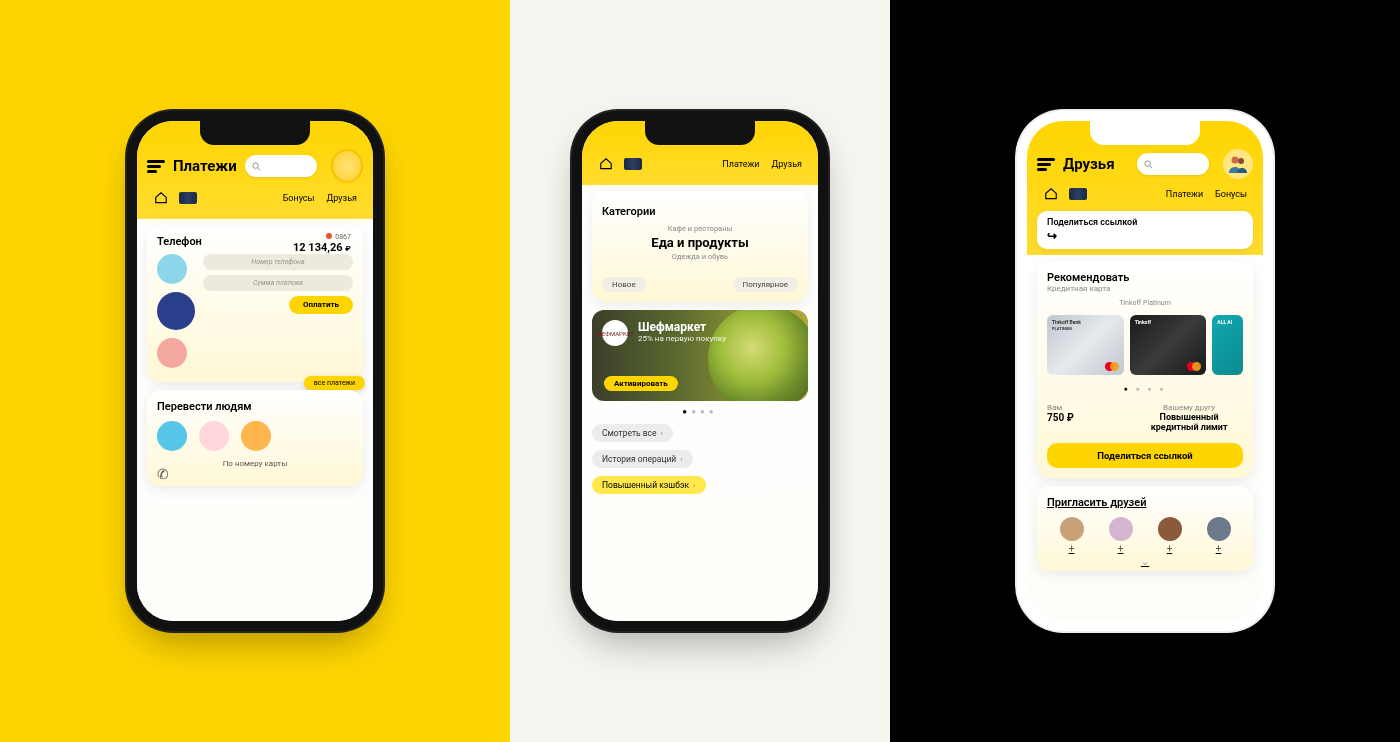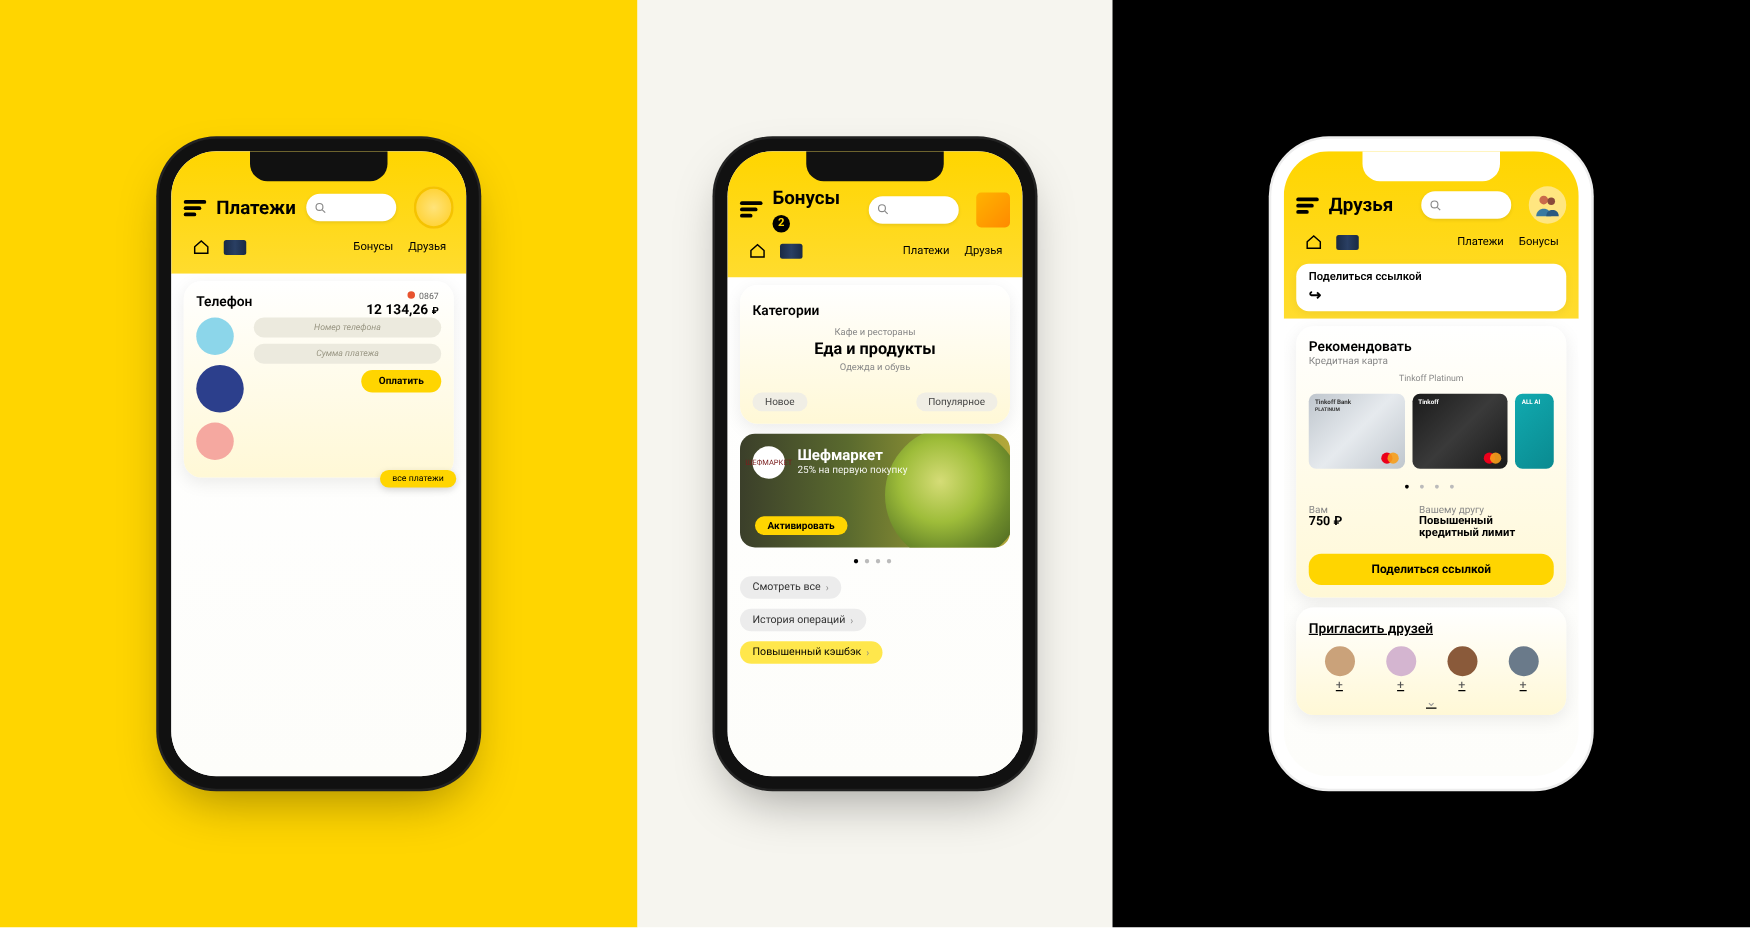--- a/index.html
+++ b/index.html
@@ -157,48 +157,40 @@
             <div class="fields">
               <div class="pill-input">Номер телефона</div>
               <div class="pill-input">Сумма платежа</div>
               <div class="pay-btn">Оплатить</div>
             </div>
           </div>
           <div class="tag-right">все платежи</div>
         </div>
 
 
+        <div class="card" style="padding-bottom:18px;">
+          <div class="card-title">Перевести людям</div>
+          <div class="ppl-row">
+            <div class="fav-item" style="background:#55c6e8;"></div>
+            <div class="fav-item" style="background:#ffd7dd;"></div>
+            <div class="fav-item" style="background:#ffb64d;"></div>
+          </div>
+          <div class="ppl-label">По номеру карты</div>
+          <span class="phone-glyph">✆</span>
+        </div>
       </div>
     </div>
   </div>
 </div>
 
 <div class="panel cream">
   <div class="phone dark">
     <div class="notch"></div>
     <div class="screen">
       <div class="header">
-        <div class="hrow1">
-          <div class="hamb">
-              <span></span>
-              <span></span>
-              <span></span>
-            </div>
-          <div class="title">
-            <span>Бонусы</span>
-            <span class="badge">2</span>
-          </div>
-          <div class="search">
-            <svg viewBox="0 0 24 24">
-                <circle cx="10" cy="10" r="6" fill="none" stroke="#888" stroke-width="2"></circle>
-                <line x1="15" y1="15" x2="20" y2="20" stroke="#888" stroke-width="2"></line>
-              </svg>
-          </div>
-          <div style="width:28px;height:28px;background:linear-gradient(135deg,#ffb300,#ff8a00);border-radius:4px;margin-left:6px;"></div>
-        </div>
         <div class="navrow">
           <svg class="navicon" viewBox="0 0 24 24">
               <path d="M3 11 12 3l9 8v9H3z" fill="none" stroke="#000" stroke-width="2"></path>
             </svg>
           <div class="card-chip"></div>
           <div class="navlinks">
             <span>Платежи</span>
             <span>Друзья</span>
           </div>
         </div>
@@ -302,21 +294,21 @@
             <div class="credit teal">
               <span class="lab">ALL AI</span>
             </div>
           </div>
           <div class="dotsrow"><span class="on">●</span> ● ● ●</div>
           <div class="benefits">
             <div>
               <div class="sub">Вам</div>
               <b><span>750</span> <span>₽</span></b>
             </div>
-            <div style="max-width:55%;">
+            <div style="max-width:55%;text-align:center;">
               <div class="sub">Вашему другу</div>
               <b style="font-size:9px; line-height:1.15; display:block;">Повышенный кредитный лимит</b>
             </div>
           </div>
           <div class="share-btn">Поделиться ссылкой</div>
         </div>
 
         <div class="card" style="padding-bottom:4px;text-decoration:underline;">
           <div class="card-title">Пригласить друзей</div>
           <div class="invite-row">

